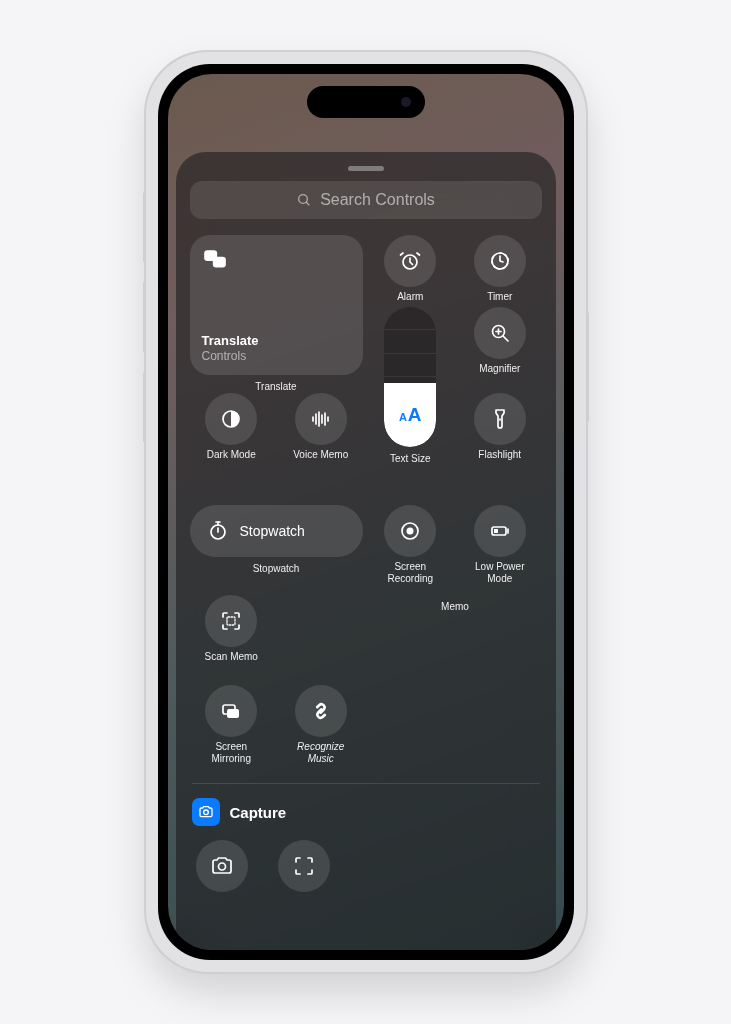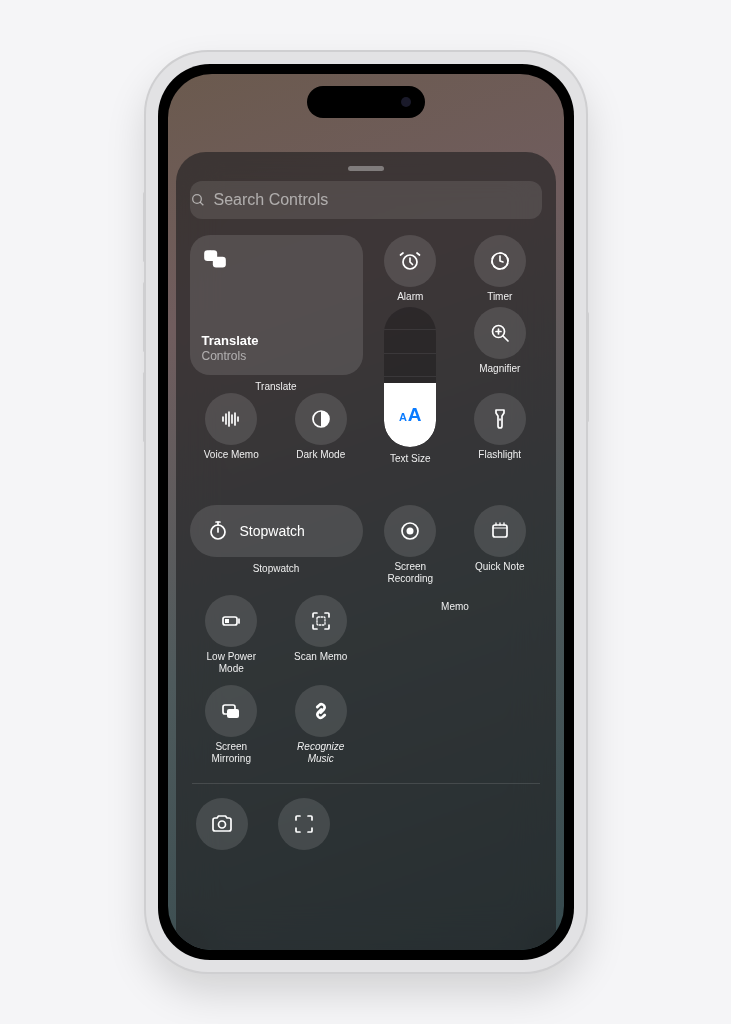--- a/index.html
+++ b/index.html
@@ -73,21 +73,21 @@
     padding: 12px 14px 0;
     color:#fff;
     overflow:hidden;
   }
   .grabber {
     width:36px; height:5px; border-radius:3px;
     background: rgba(255,255,255,.35);
     margin: 2px auto 10px;
   }
   .search {
-    display:flex; align-items:center; 
+    display:flex; align-items:center; justify-content:center;
     gap:8px;
     height:38px;
     border-radius:12px;
     background: rgba(255,255,255,.10);
     color: rgba(255,255,255,.55);
     font-size:16px;
     margin-bottom:16px;
   }
   .search svg { width:16px; height:16px; stroke: rgba(255,255,255,.55); }
 
@@ -251,42 +251,42 @@
                   <line x1="20" y1="20" x2="15" y2="15"></line>
                   <line x1="8" y1="10.5" x2="13" y2="10.5"></line>
                   <line x1="10.5" y1="8" x2="10.5" y2="13"></line>
                 </svg>
             </div>
             <div class="lbl">Magnifier</div>
           </div>
 
           <div class="cell pull-up-lg">
             <div class="circ">
+              <svg viewBox="0 0 24 24" style="width:24px;height:24px;">
+                  <circle cx="12" cy="12" r="8" fill="none" stroke="#fff" stroke-width="1.7"></circle>
+                  <path d="M12 4a8 8 0 0 1 0 16z" fill="#fff"></path>
+                </svg>
+            </div>
+            <div class="lbl">Dark Mode</div>
+          </div>
+
+          <div class="cell pull-up-lg">
+            <div class="circ">
               <svg class="ico" viewBox="0 0 24 24">
                   <line x1="4" y1="10" x2="4" y2="14"></line>
                   <line x1="7" y1="7" x2="7" y2="17"></line>
                   <line x1="10" y1="5" x2="10" y2="19"></line>
                   <line x1="13" y1="8" x2="13" y2="16"></line>
                   <line x1="16" y1="6" x2="16" y2="18"></line>
                   <line x1="19" y1="10" x2="19" y2="14"></line>
                 </svg>
             </div>
             <div class="lbl">Voice Memo</div>
           </div>
 
-          <div class="cell pull-up-lg">
-            <div class="circ">
-              <svg viewBox="0 0 24 24" style="width:24px;height:24px;">
-                  <circle cx="12" cy="12" r="8" fill="none" stroke="#fff" stroke-width="1.7"></circle>
-                  <path d="M12 4a8 8 0 0 1 0 16z" fill="#fff"></path>
-                </svg>
-            </div>
-            <div class="lbl">Dark Mode</div>
-          </div>
-
           <div class="cell pull-up-lg" style="grid-column:4;">
             <div class="circ">
               <svg class="ico" viewBox="0 0 24 24">
                   <path d="M8 3h8v3l-2 3v10a2 2 0 0 1-4 0V9L8 6z"></path>
                   <line x1="12" y1="12" x2="12" y2="13"></line>
                 </svg>
             </div>
             <div class="lbl">Flashlight</div>
           </div>
 
@@ -307,30 +307,20 @@
             <div class="circ">
               <svg class="ico" viewBox="0 0 24 24">
                   <circle cx="12" cy="12" r="8"></circle>
                   <circle cx="12" cy="12" r="3.5" fill="#fff" stroke="none"></circle>
                 </svg>
             </div>
             <div class="lbl" style="white-space:pre-line;">Screen
 Recording</div>
           </div>
 
-          <div class="cell">
-            <div class="circ">
-              <svg class="ico" viewBox="0 0 24 24">
-                  <rect x="5" y="6" width="14" height="12" rx="2"></rect>
-                  <path d="M5 9h14" stroke-width="1"></path>
-                  <path d="M8 6V4m4 2V4m4 2V4" stroke-width="1.3"></path>
-                </svg>
-            </div>
-            <div class="lbl">Quick Note</div>
-          </div>
 
           <div class="cell">
             <div class="circ">
               <svg class="ico" viewBox="0 0 24 24">
                   <rect x="4" y="8" width="14" height="8" rx="2"></rect>
                   <rect x="6" y="10" width="4" height="4" fill="#fff" stroke="none"></rect>
                   <line x1="20" y1="10" x2="20" y2="14"></line>
                 </svg>
             </div>
             <div class="lbl" style="white-space:pre-line;">Low Power
@@ -370,20 +360,29 @@
               </svg>
             </div>
             <div class="lbl" style="white-space:pre-line;font-style:italic;">Recognize
 Music</div>
           </div>
 
         </div>
 
         <div class="divider"></div>
 
+        <div class="section-head">
+          <div class="app-icon">
+            <svg viewBox="0 0 24 24" fill="none" stroke="#fff" stroke-width="2" stroke-linecap="round" stroke-linejoin="round">
+                <path d="M3 8a2 2 0 0 1 2-2h2l1.5-2h7L17 6h2a2 2 0 0 1 2 2v9a2 2 0 0 1-2 2H5a2 2 0 0 1-2-2z"></path>
+                <circle cx="12" cy="12.5" r="3.5"></circle>
+              </svg>
+          </div>
+          <div class="section-title">Capture</div>
+        </div>
 
         <div class="row-icons">
           <div class="circ">
             <svg class="ico" viewBox="0 0 24 24">
                 <path d="M3 8a2 2 0 0 1 2-2h2l1.5-2h7L17 6h2a2 2 0 0 1 2 2v9a2 2 0 0 1-2 2H5a2 2 0 0 1-2-2z"></path>
                 <circle cx="12" cy="12.5" r="3.5"></circle>
               </svg>
           </div>
           <div class="circ">
             <svg class="ico" viewBox="0 0 24 24">

